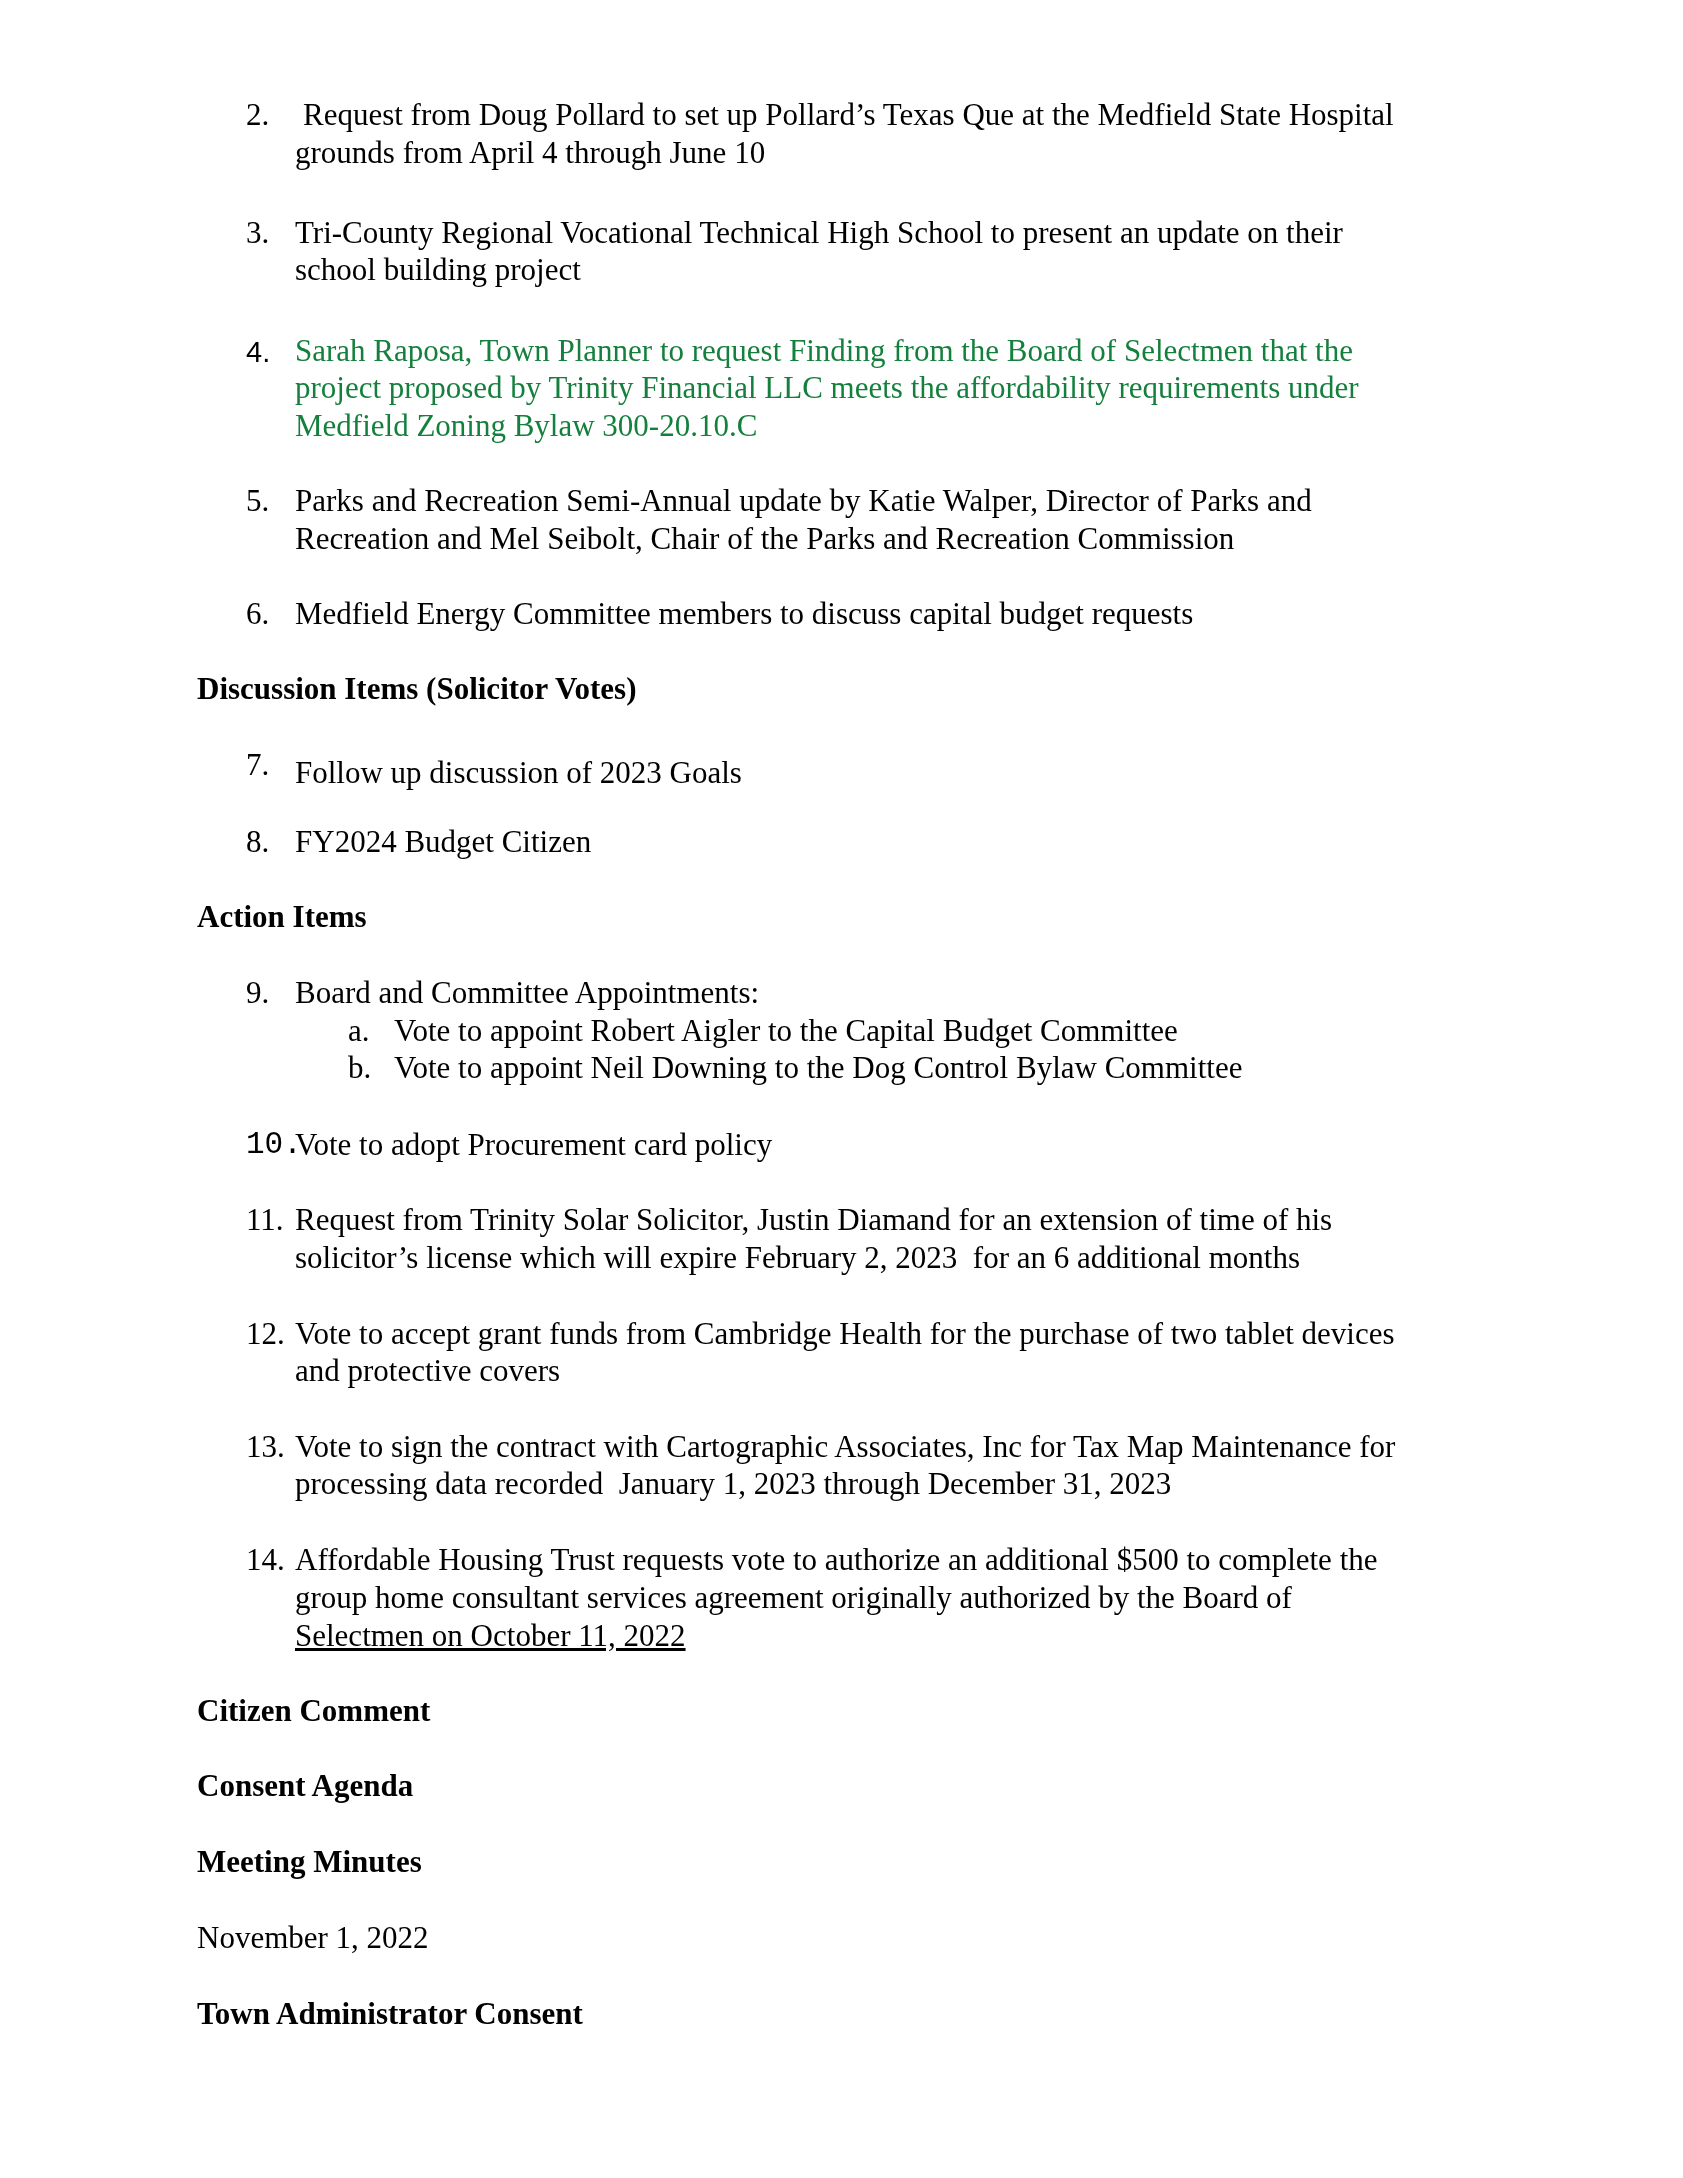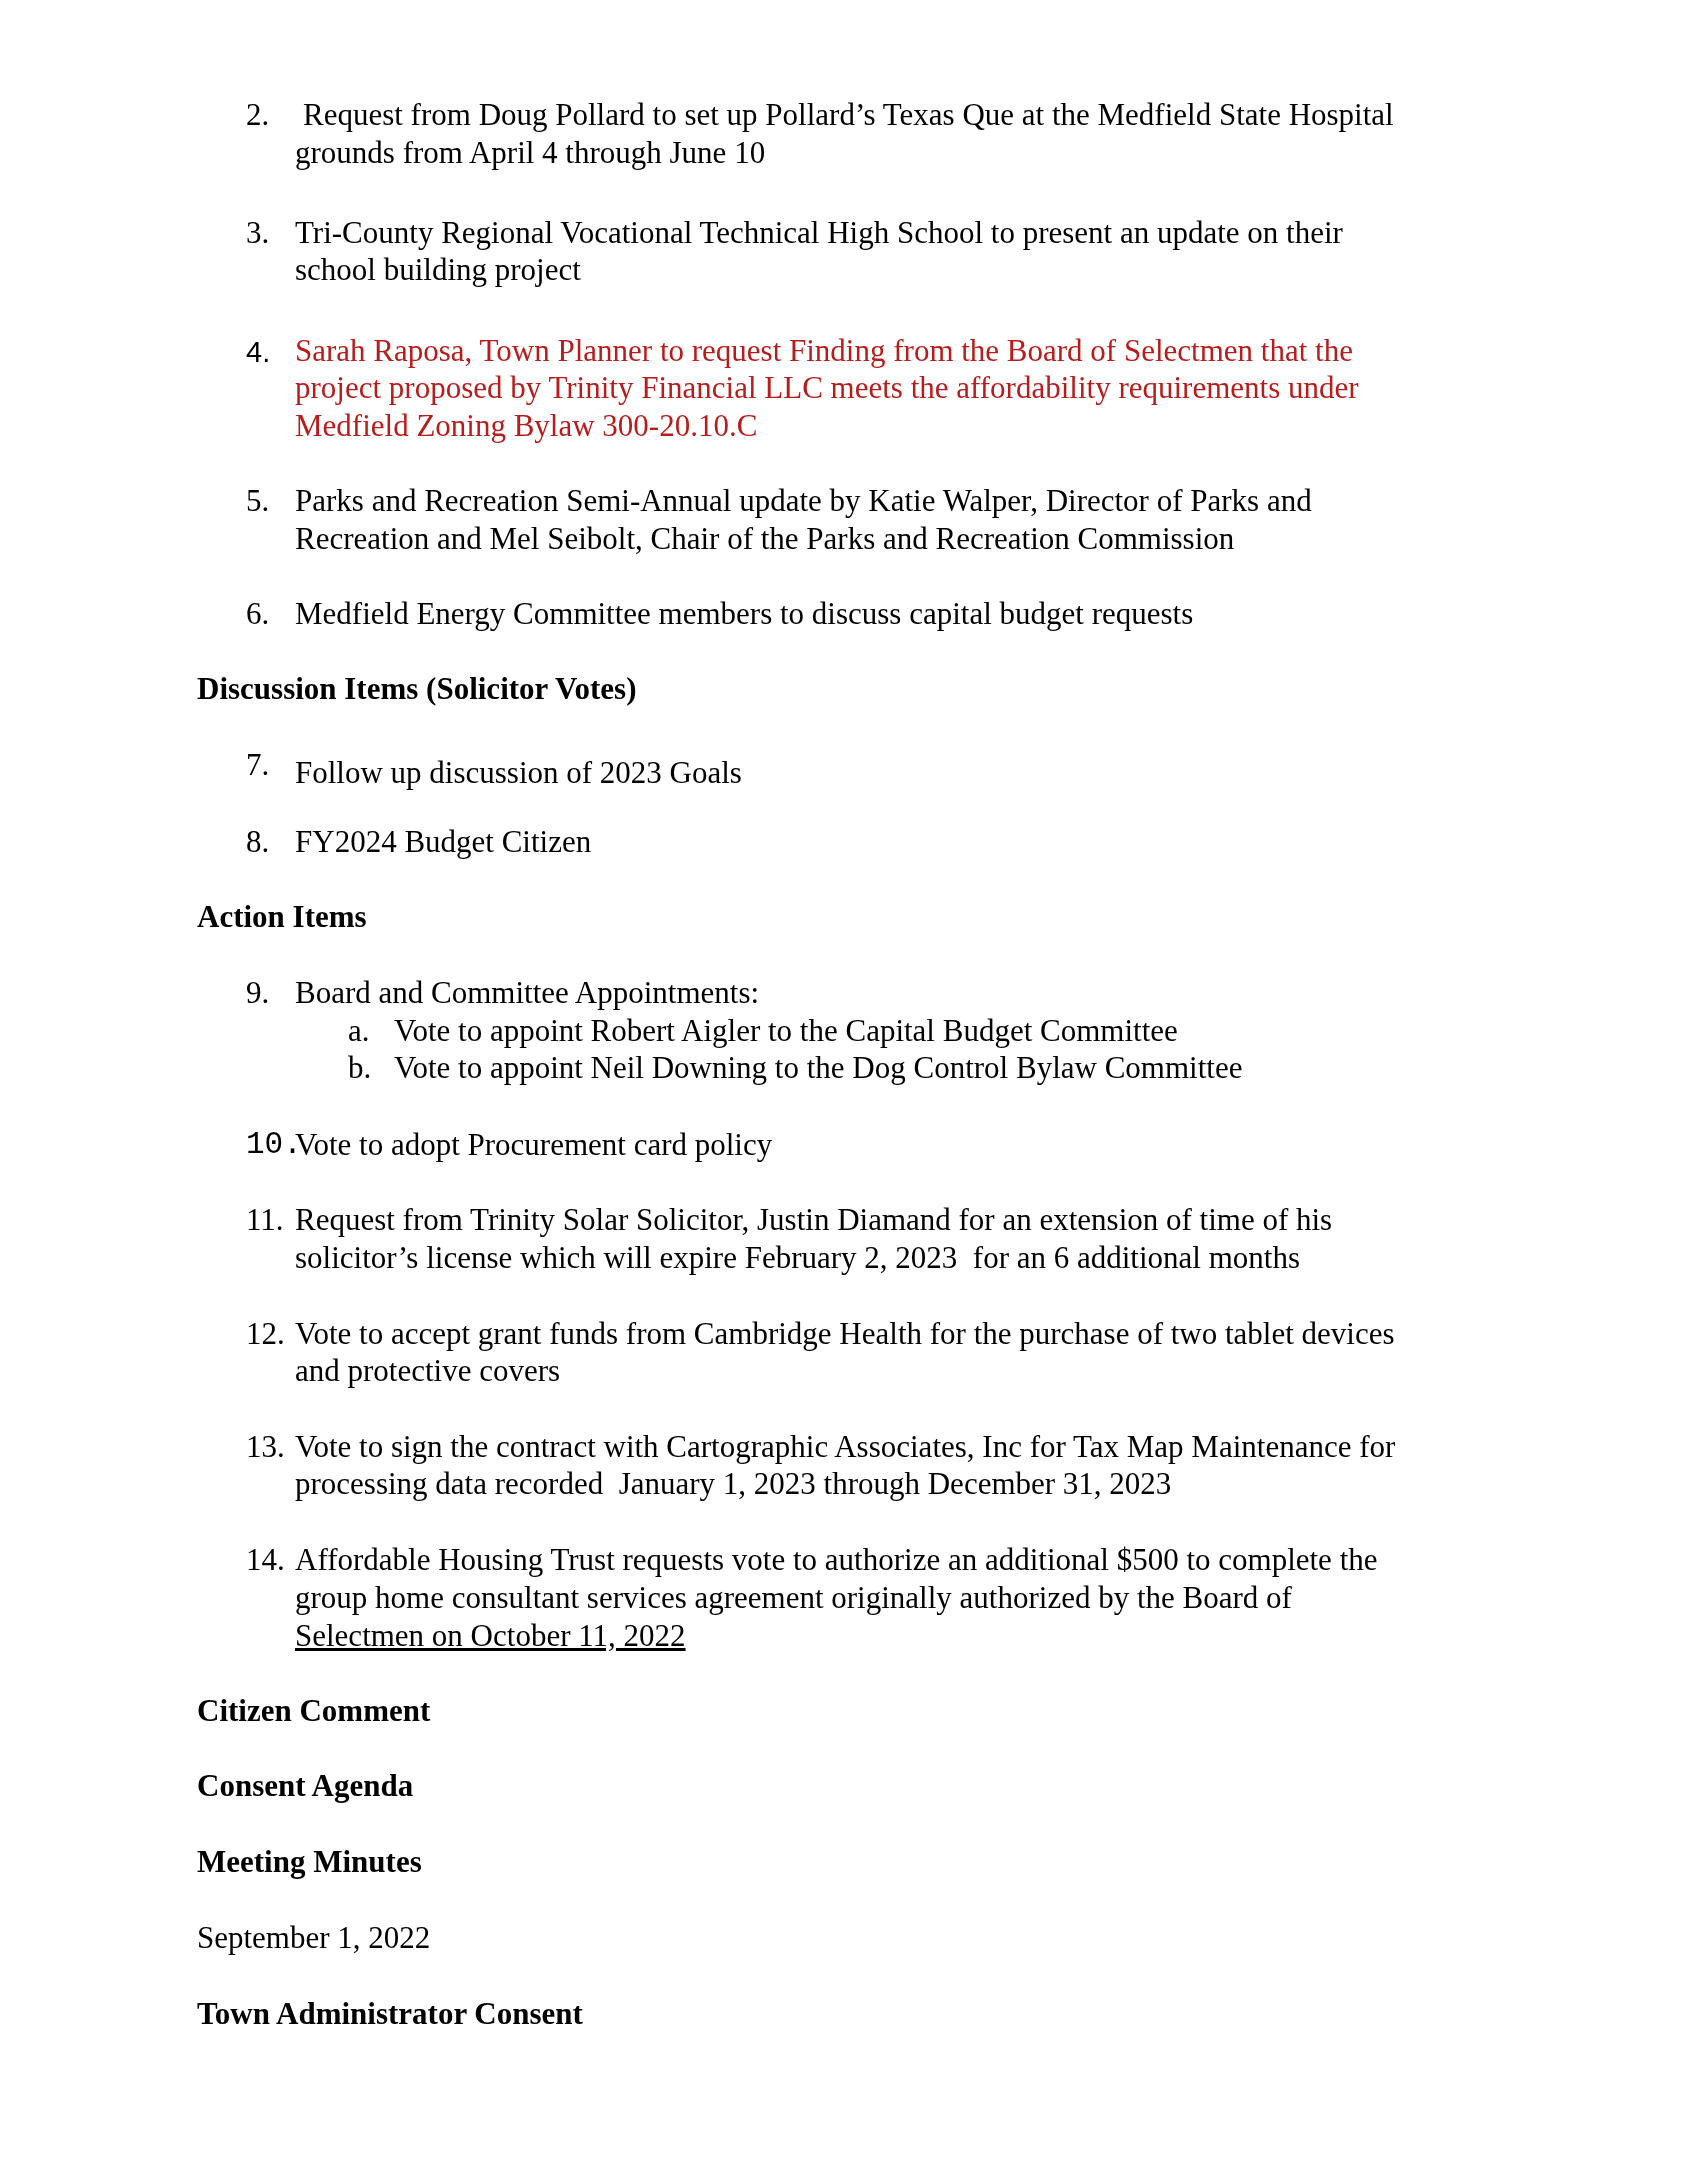--- a/index.html
+++ b/index.html
@@ -2,21 +2,21 @@
 <html><head>
   <meta charset="utf-8">
   <style>
     html, body { margin: 0; padding: 0; background: #ffffff; }
     body { width: 1683px; height: 2178px; position: relative; overflow: hidden;
            font-family: "Liberation Serif", serif; color: #000; }
     .ln { position: absolute; font-size: 31px; line-height: 38px; white-space: pre; }
     .num { position: absolute; font-size: 31px; line-height: 38px; white-space: pre; }
     .heading { position: absolute; left: 197px; font-size: 31px; line-height: 38px; font-weight: bold; white-space: pre; }
     .plain { position: absolute; left: 197px; font-size: 31px; line-height: 38px; white-space: pre; }
-    .gray { color: #b91c1c; }
+    .gray { color: #15803d; }
     .sansnum { font-family: "Liberation Sans", sans-serif; font-size: 29px; }
   </style>
 </head>
 <body>
 
 <div>
   <span class="num" style="left:246px; top:96px;">2.</span>
   <span class="ln" style="left:295px; top:96px;margin-left:8px;">Request from Doug Pollard to set up Pollard’s Texas Que at the Medfield State Hospital</span>
   <span class="ln" style="left:295px; top:134px;">grounds from April 4 through June 10</span>
 </div>
@@ -98,15 +98,15 @@
 <div>
   <span class="num" style="left:246px; top:1541px;">14.</span>
   <span class="ln" style="left:295px; top:1541px;">Affordable Housing Trust requests vote to authorize an additional $500 to complete the</span>
   <span class="ln" style="left:295px; top:1579px;">group home consultant services agreement originally authorized by the Board of</span>
   <span class="ln" style="left:295px; top:1617px;text-decoration:underline;">Selectmen on October 11, 2022</span>
 </div>
 
 <div class="heading" style="top:1692px;">Citizen Comment</div>
 <div class="heading" style="top:1767px;">Consent Agenda</div>
 <div class="heading" style="top:1843px;">Meeting Minutes</div>
-<div class="plain" style="top:1919px;">September 1, 2022</div>
+<div class="plain" style="top:1919px;">November 1, 2022</div>
 <div class="heading" style="top:1995px;">Town Administrator Consent</div>
 
 
 </body></html>

